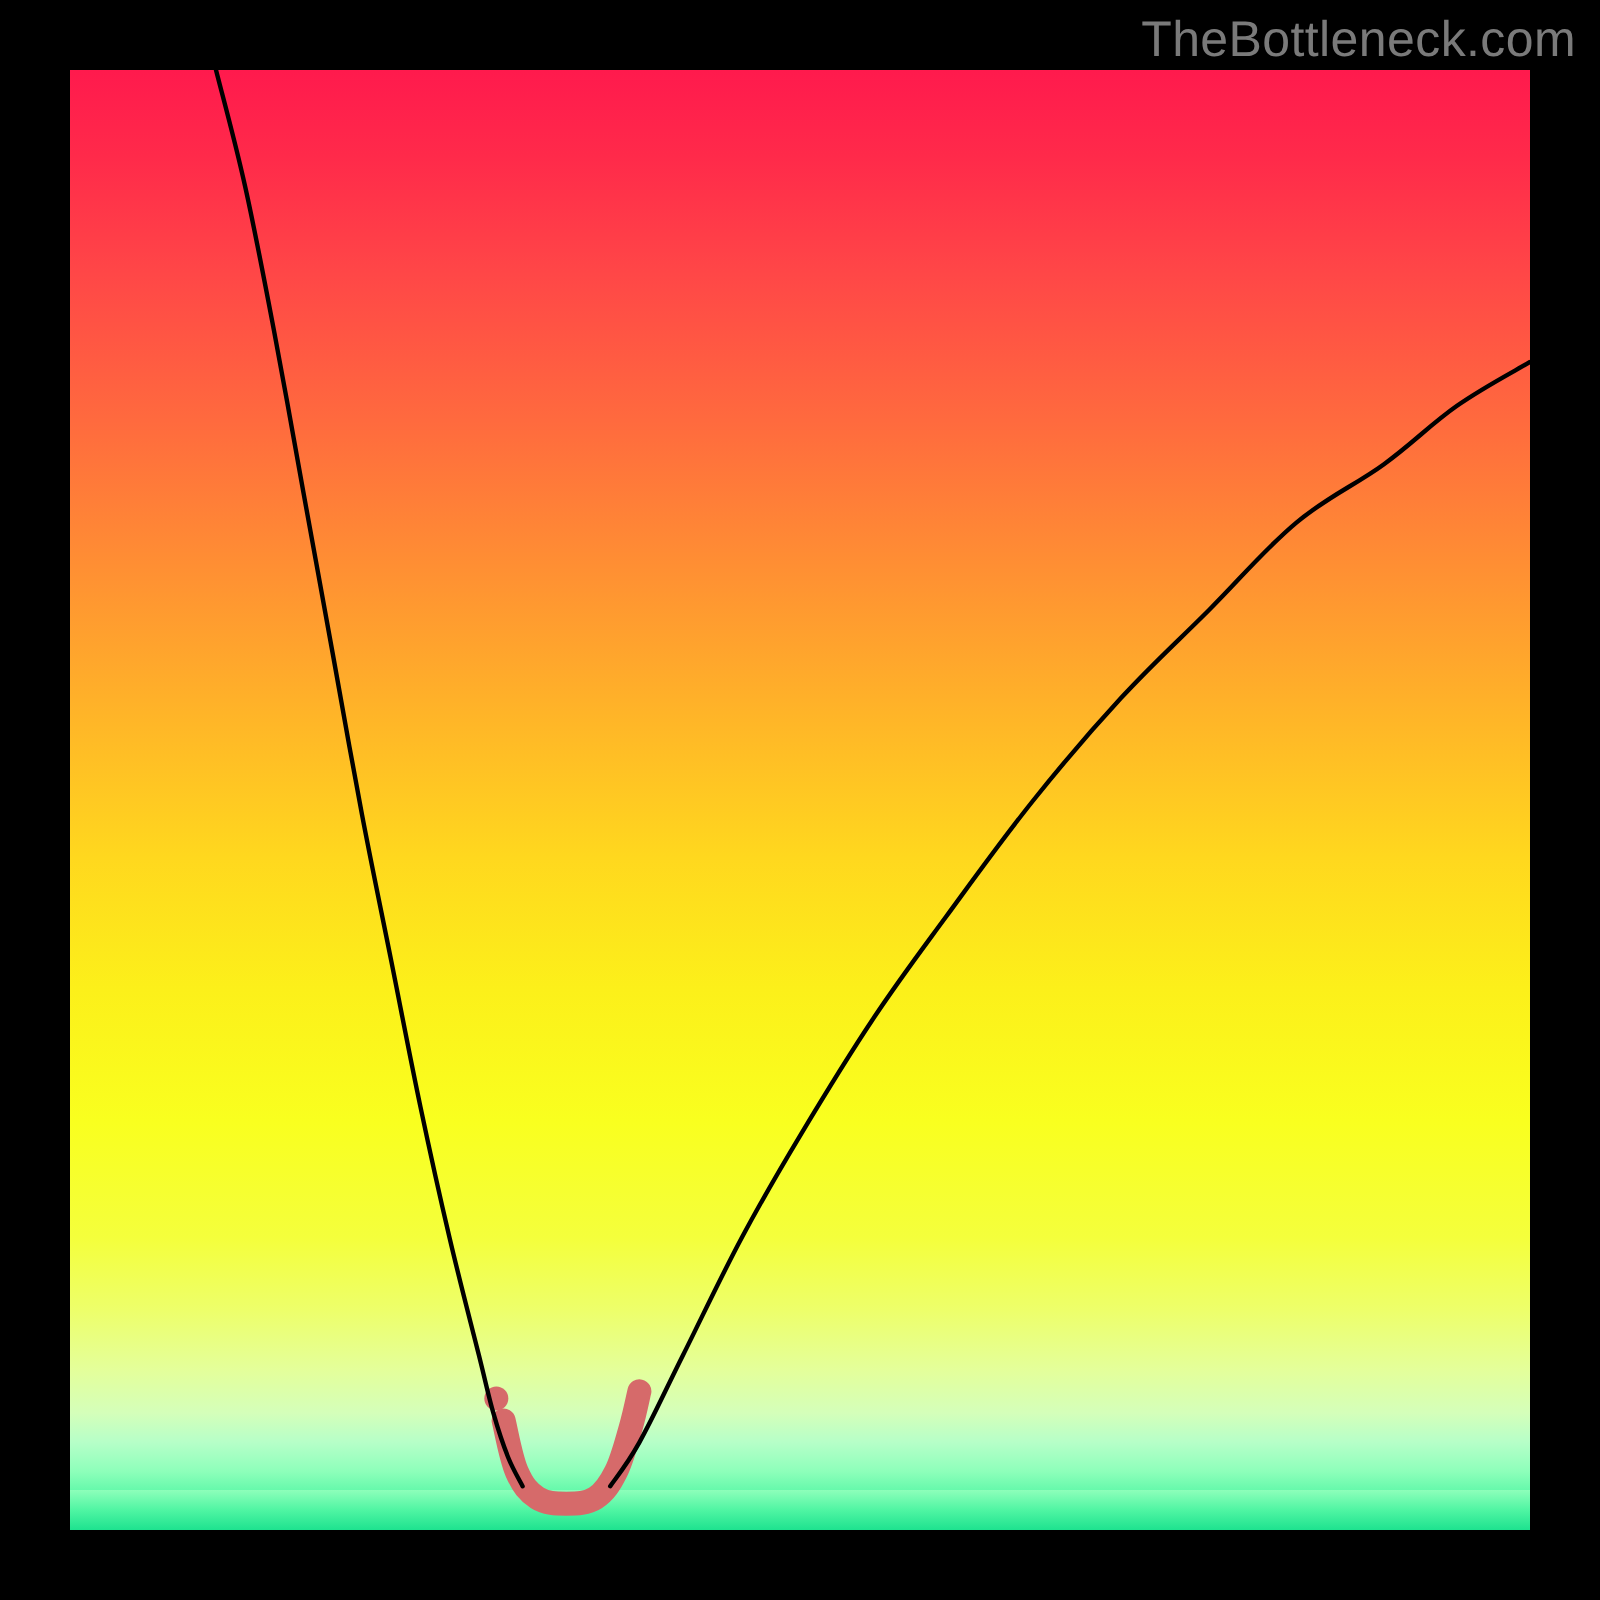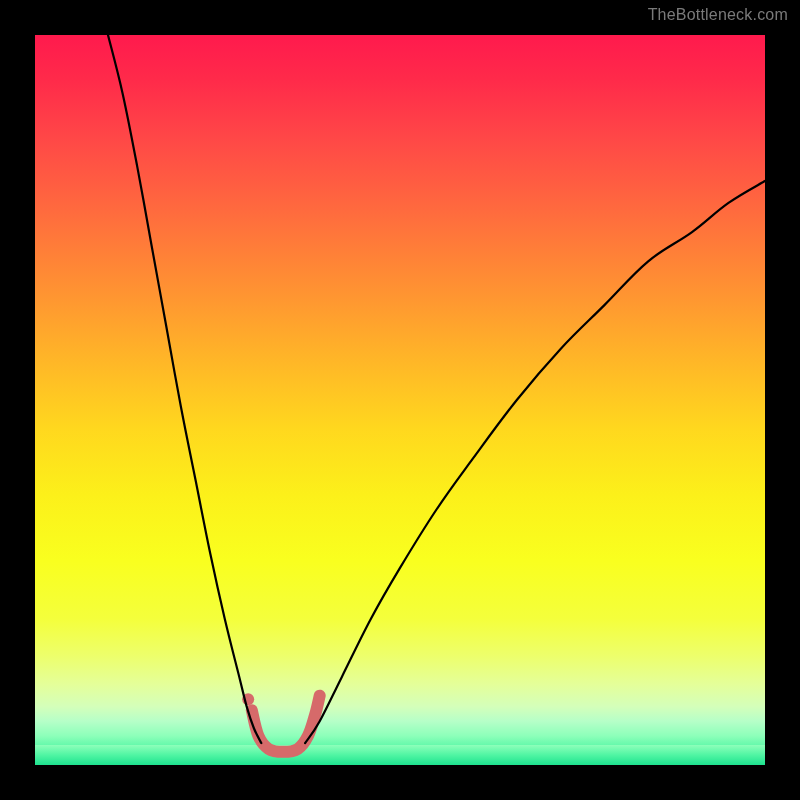--- a/index.html
+++ b/index.html
@@ -63,21 +63,21 @@
   }
   .curves {
     position: absolute;
     inset: 0;
   }
   .watermark {
     position: absolute;
     top: 6px;
     right: 12px;
     color: #7a7a7a;
-    font-size: 16px;
+    font-size: 25px;
     letter-spacing: 0.2px;
     user-select: none;
   }
 </style>
 </head>
 <body>
 
 <div class="frame">
 
   <div class="watermark">TheBottleneck.com</div>

